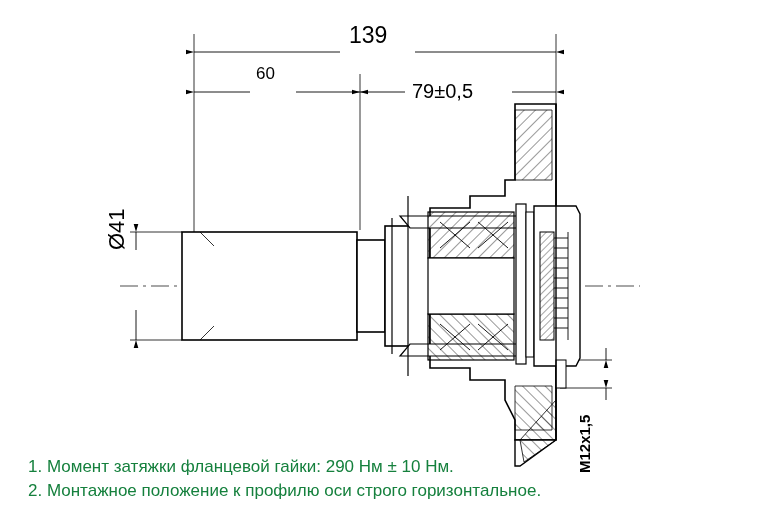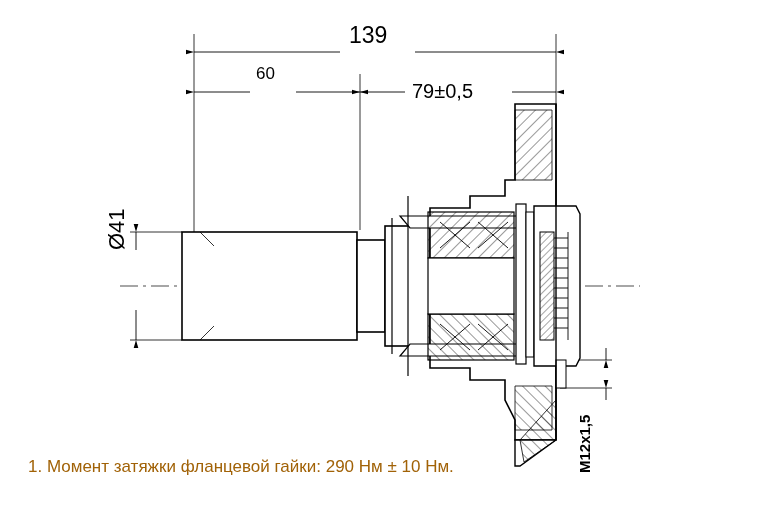--- a/index.html
+++ b/index.html
@@ -64,21 +64,21 @@
   }
   #notes {
     position: absolute;
     left: 28px;
     top: 455px;
     width: 720px;
   }
   .note-line {
     font-family: "Liberation Sans", sans-serif;
     font-size: 17px;
-    color: #a16207;
+    color: #15803d;
     line-height: 24px;
     white-space: nowrap;
   }
 </style>
 </head>
 <body>
 
 <div id="page">
 
   <svg id="drawing" viewBox="0 0 770 529">
@@ -204,15 +204,16 @@
   </svg>
 
   <div class="dim-label" id="dim-139">139</div>
   <div class="dim-label" id="dim-60">60</div>
   <div class="dim-label" id="dim-79">79±0,5</div>
   <div class="dim-label" id="dim-d41">Ø41</div>
   <div class="dim-label" id="dim-thread">M12x1,5</div>
 
   <div id="notes">
     <div class="note-line">1. Момент затяжки фланцевой гайки: 290 Нм ± 10 Нм.</div>
+    <div class="note-line">2. Монтажное положение к профилю оси строго горизонтальное.</div>
   </div>
 
 </div>
 
 </body></html>

